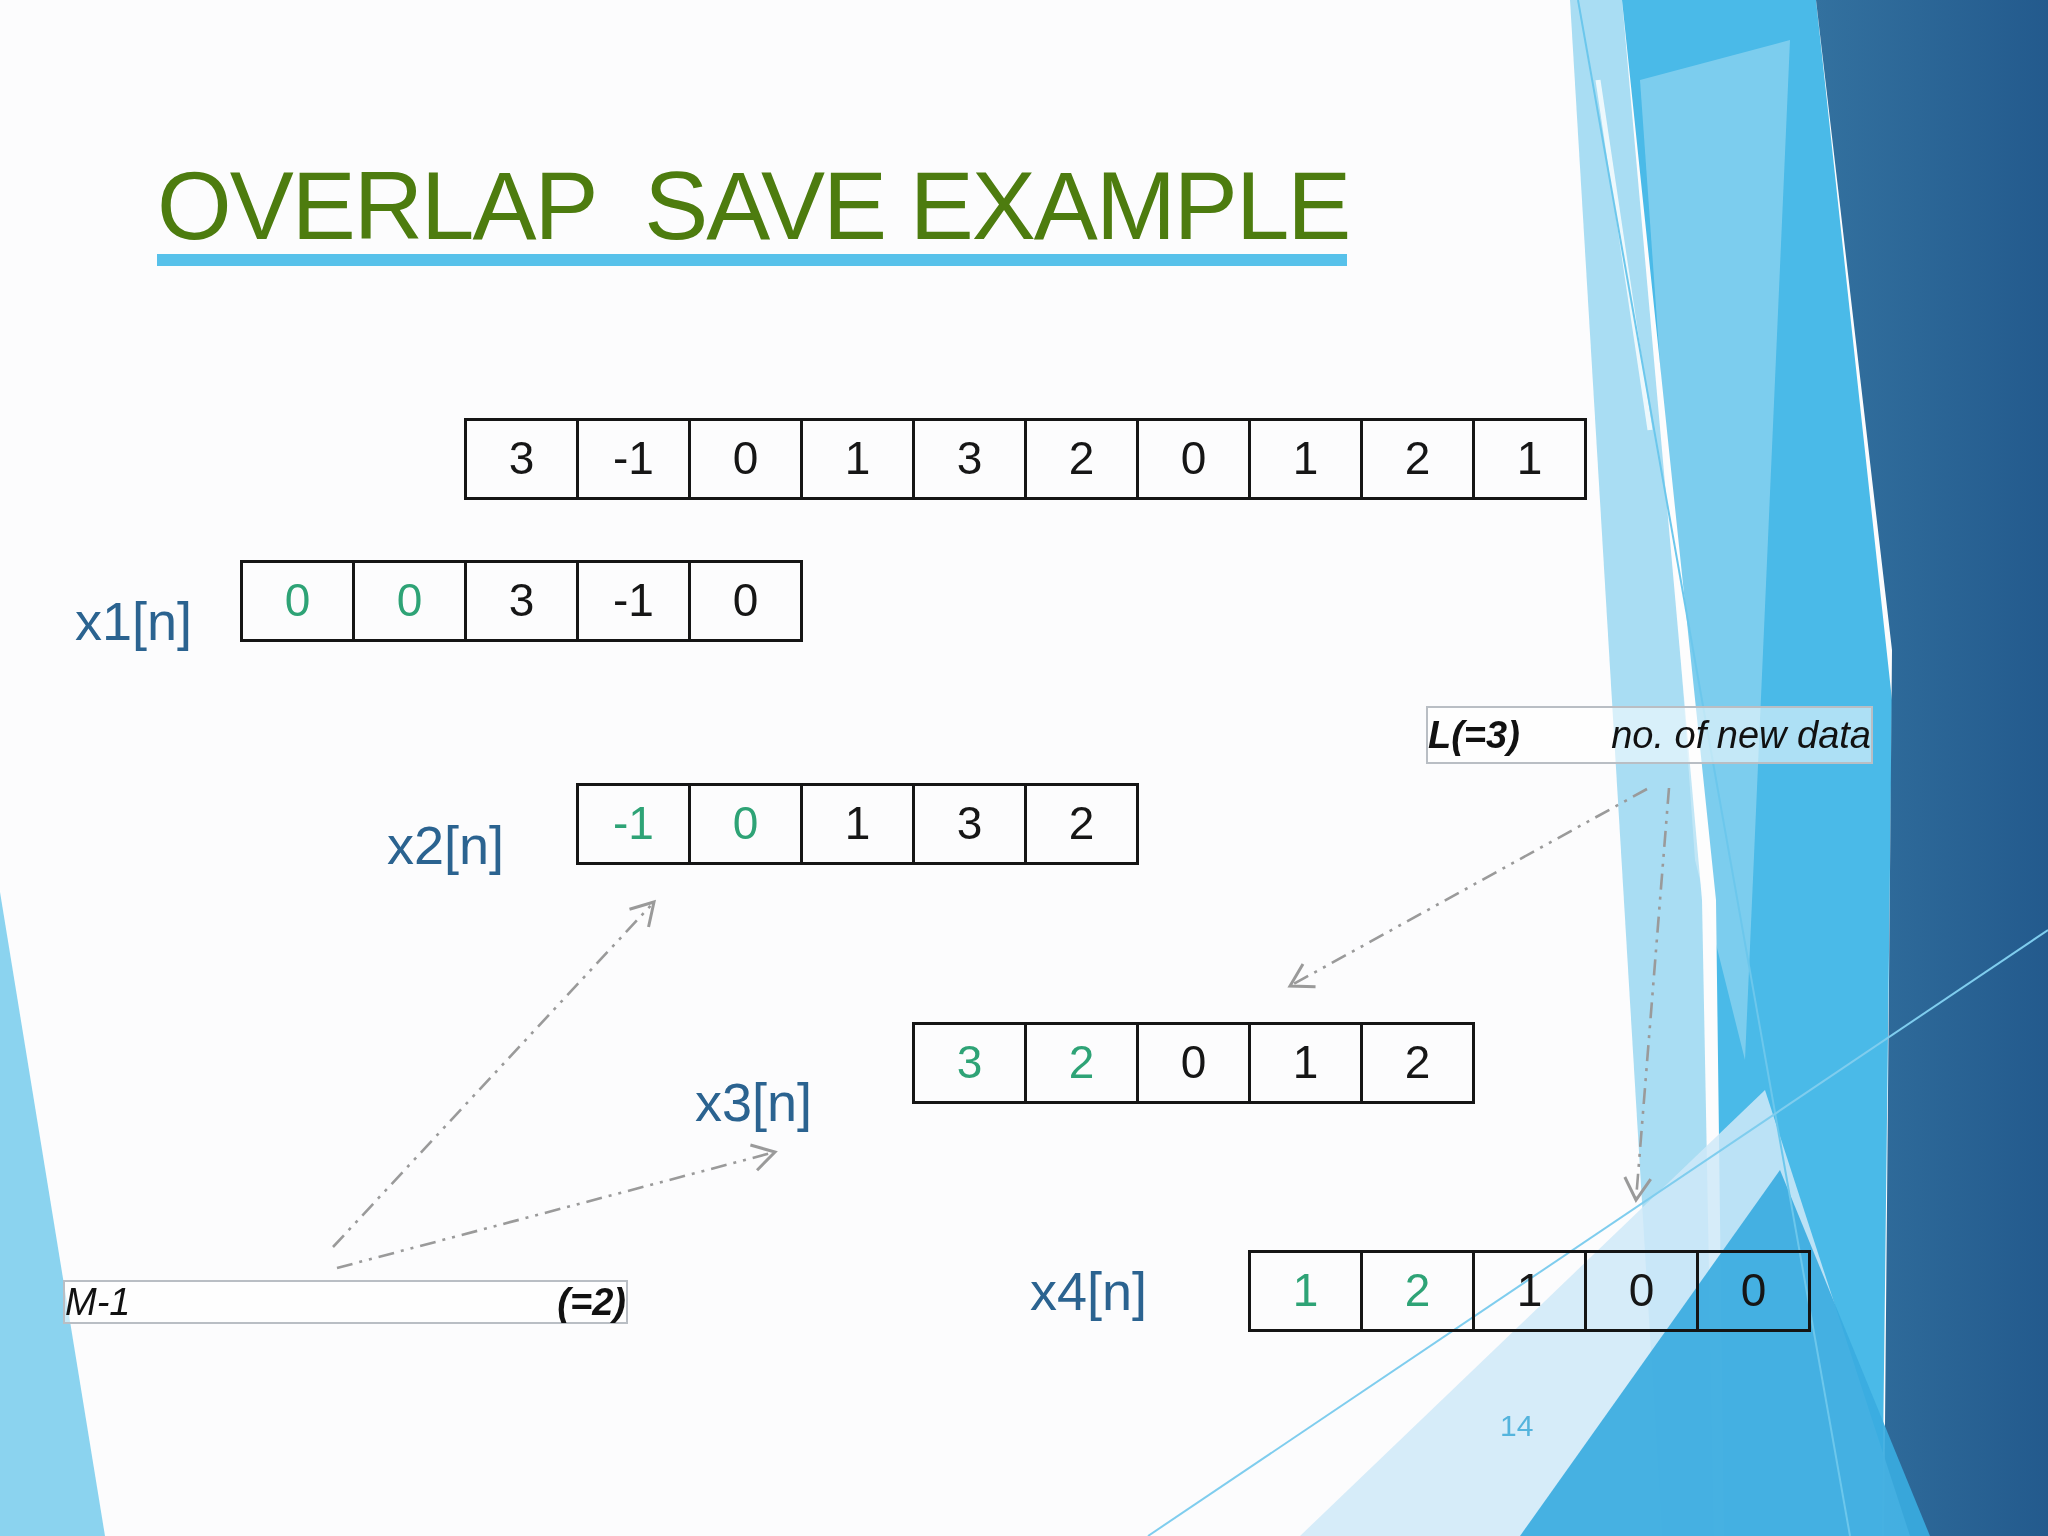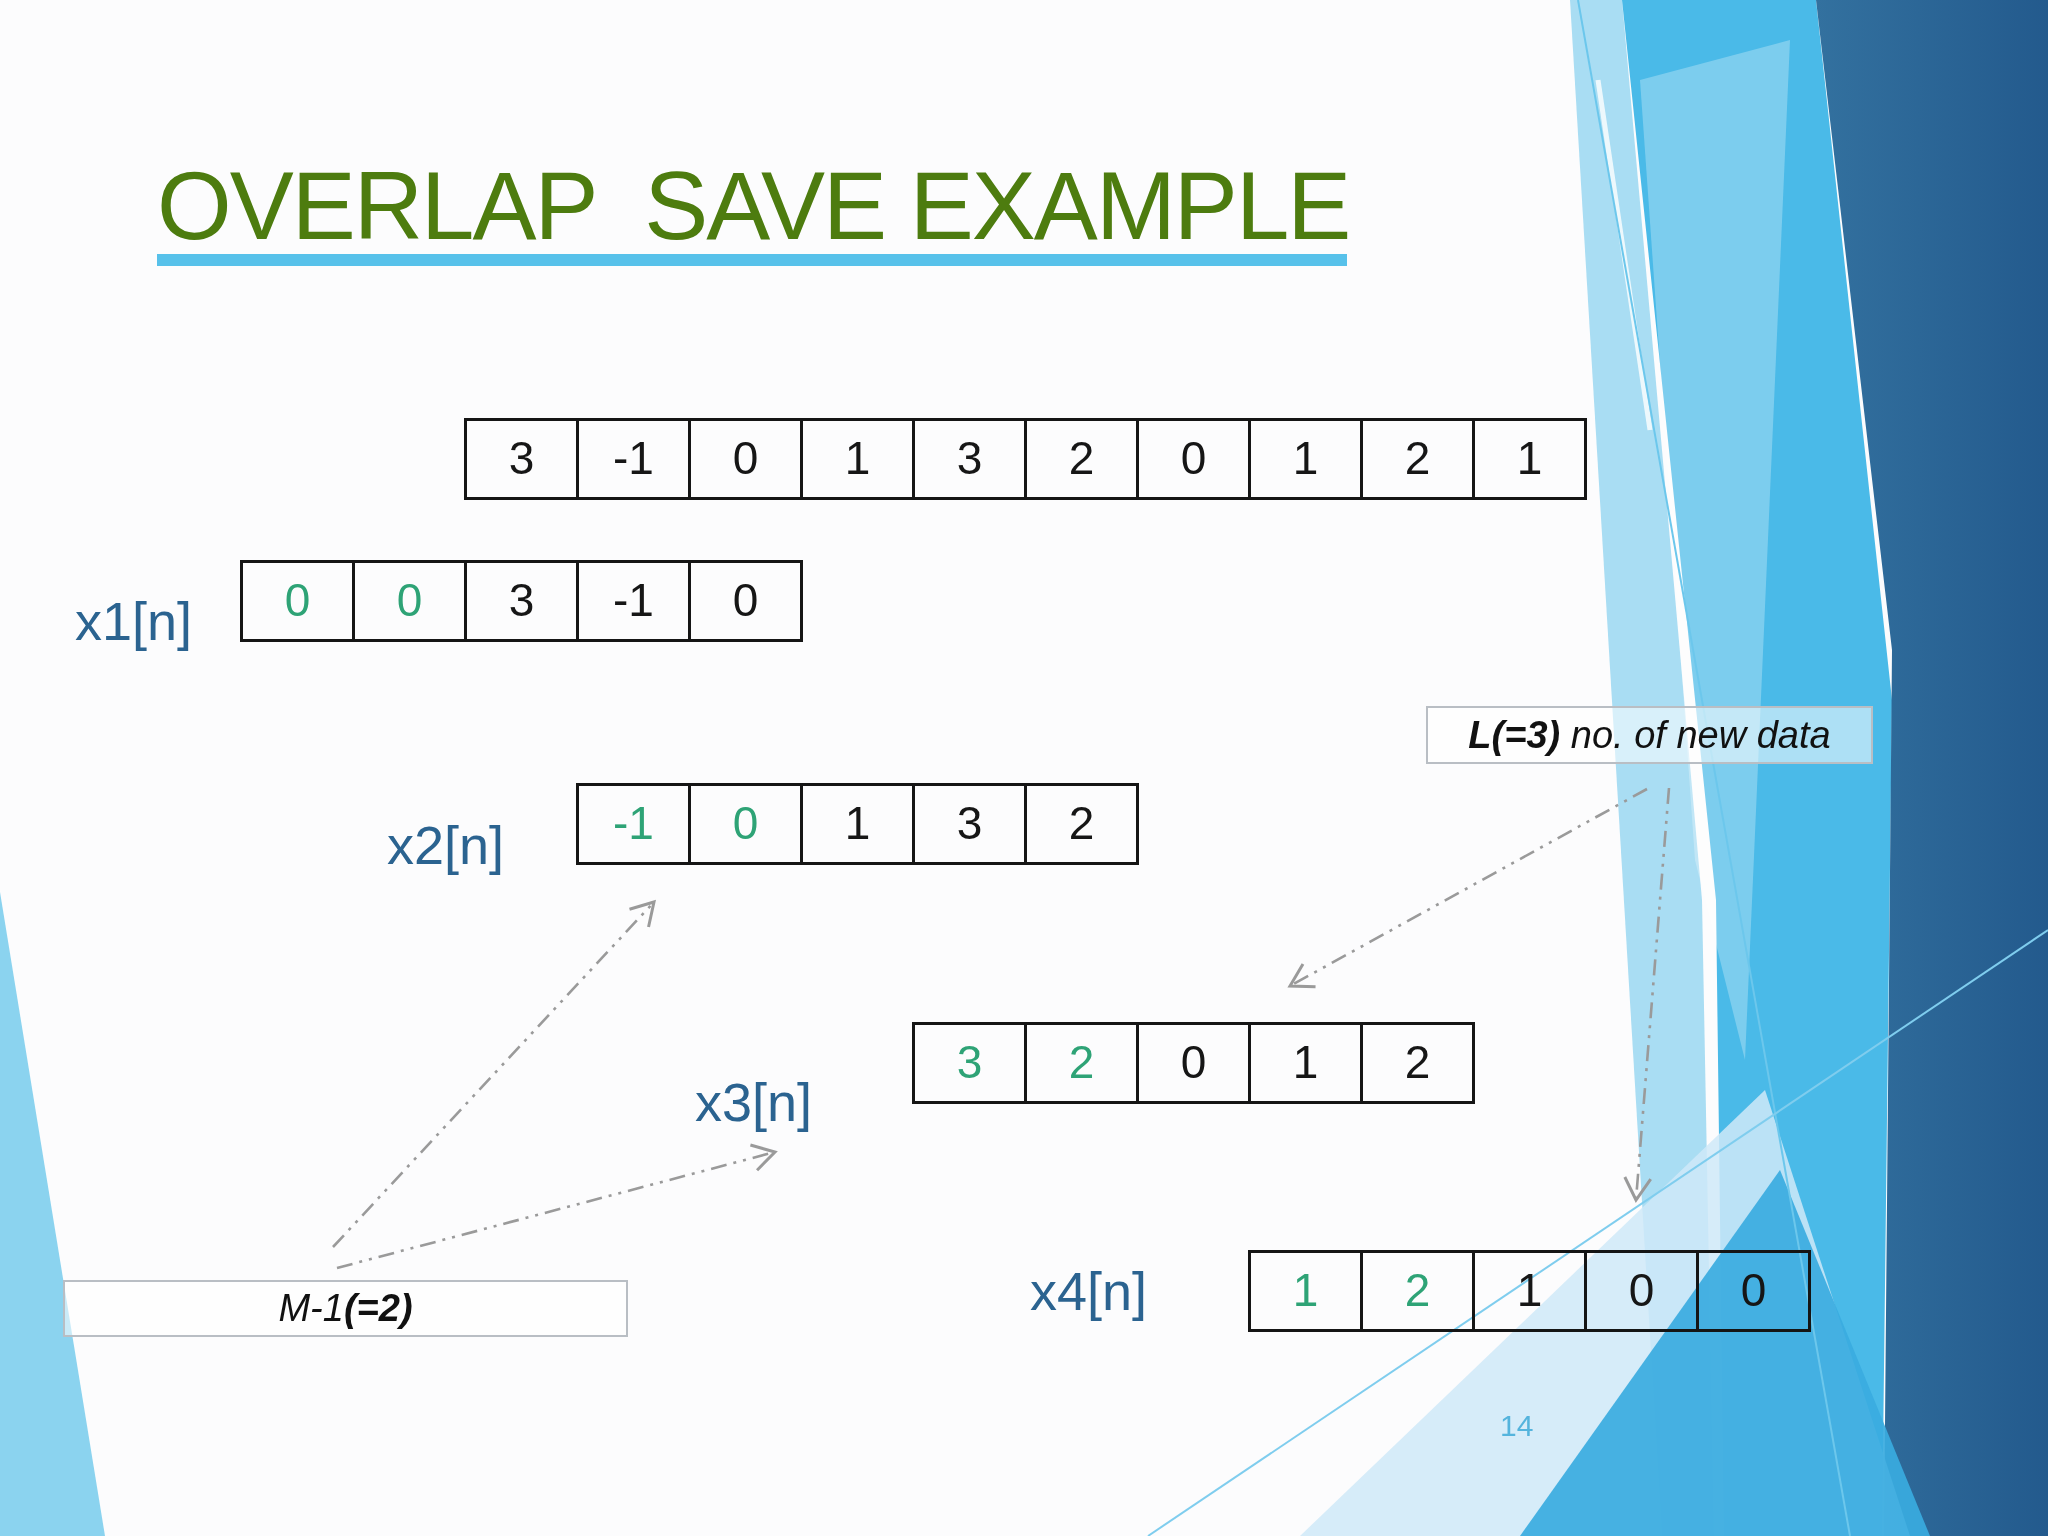--- a/index.html
+++ b/index.html
@@ -29,21 +29,21 @@
   .cell:first-child{margin-left:0;}
   .cell.green{color:#2ea376;}
   .row-label{
     position:absolute;width:200px;text-align:right;
     font-size:54px;color:#2b6390;line-height:54px;
   }
   .callout{
     position:absolute;z-index:3;box-sizing:border-box;
     border:2px solid #b9bec4;background:rgba(255,255,255,0.55);
     font-style:italic;font-size:38px;color:#111;
-    display:flex;align-items:center;justify-content:center;white-space:pre;
+    display:flex;align-items:center;justify-content:space-between;white-space:pre;
   }
   .callout .b{font-weight:bold;}
   .page-number{
     position:absolute;left:1500px;top:1377px;
     font-size:30px;color:#54b4dd;z-index:3;margin-top:32px;
   }
 </style>
 </head>
 <body>
 
@@ -117,21 +117,21 @@
     </div>
 
   <div class="row-label" style="left:0px;top:574px;width:192px;margin-top:20px;">x1[n]</div>
   <div class="row-label" style="left:304px;top:818px;">x2[n]</div>
   <div class="row-label" style="left:612px;top:1036px;margin-top:39px;">x3[n]</div>
   <div class="row-label" style="left:947px;top:1264px;">x4[n]</div>
 
   <div class="callout" style="left:1426px;top:706px;width:447px;height:58px;">
     <span class="b">L(=3)</span><span> no. of new data</span>
   </div>
-  <div class="callout" style="left:63px;top:1280px;width:565px;height:57px;">
+  <div class="callout" style="left:63px;top:1280px;width:565px;height:44px;">
     <span>M-1</span><span class="b">(=2)</span>
   </div>
 
   <div class="page-number">14</div>
 </div>
 
 <svg id="arrows" viewBox="0 0 2048 1536" xmlns="http://www.w3.org/2000/svg">
   <defs>
     <marker id="ah" markerUnits="userSpaceOnUse" markerWidth="38" markerHeight="38" viewBox="0 0 38 38" refX="30" refY="19" orient="auto">
       <path d="M8,6 L30,19 L8,32" fill="none" stroke="#9a9a9a" stroke-width="3"></path>

